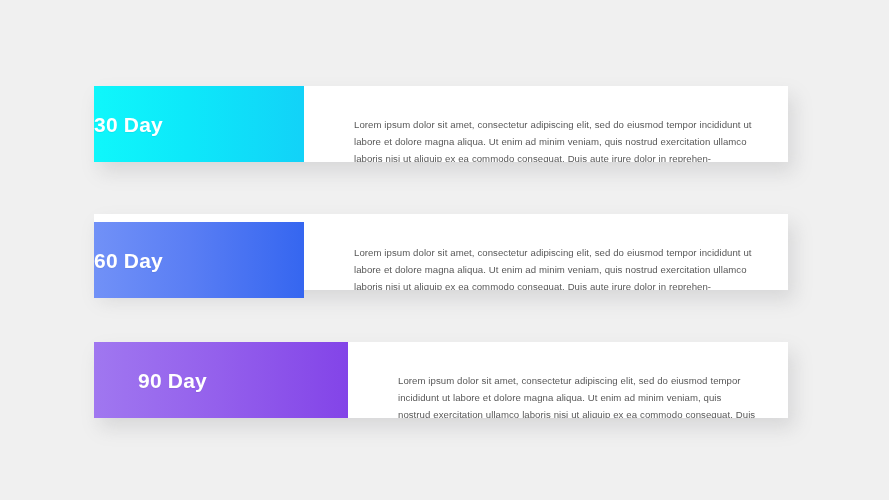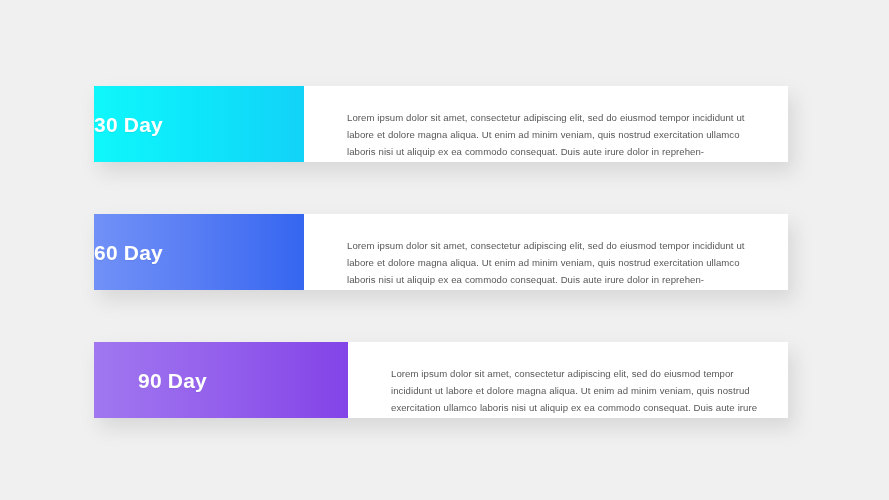--- a/index.html
+++ b/index.html
@@ -69,37 +69,38 @@
   .card-body {
     flex: 1 1 auto;
     position: relative;
     background: #ffffff;
     overflow: hidden;
     padding: 14px 16px 0 34px;
     box-sizing: border-box;
   }
 
   .card-body-text {
-    margin: 9px;
+    margin: 16px;
     color: #585858;
     font-size: 9.6px;
     line-height: 17px;
     text-align: left;
     letter-spacing: 0.05px;
     word-spacing: 0.2px;
     max-height: 51px;
     overflow: hidden;
   }
 
   
   .grad-cyan {
     background: linear-gradient(90deg, #0ff7fb 0%, #0de8fa 45%, #12d2f8 100%);
   }
   .grad-blue {
     background: linear-gradient(90deg, #7191f7 0%, #5a7ef4 45%, #3566f0 100%);
+    margin-top: 8px;
   }
   .grad-purple {
     background: linear-gradient(90deg, #a077f0 0%, #9460ec 48%, #8344e8 100%);
     padding-left: 44px;
   }
 </style>
 </head>
 <body>
 
 <div id="slide">

